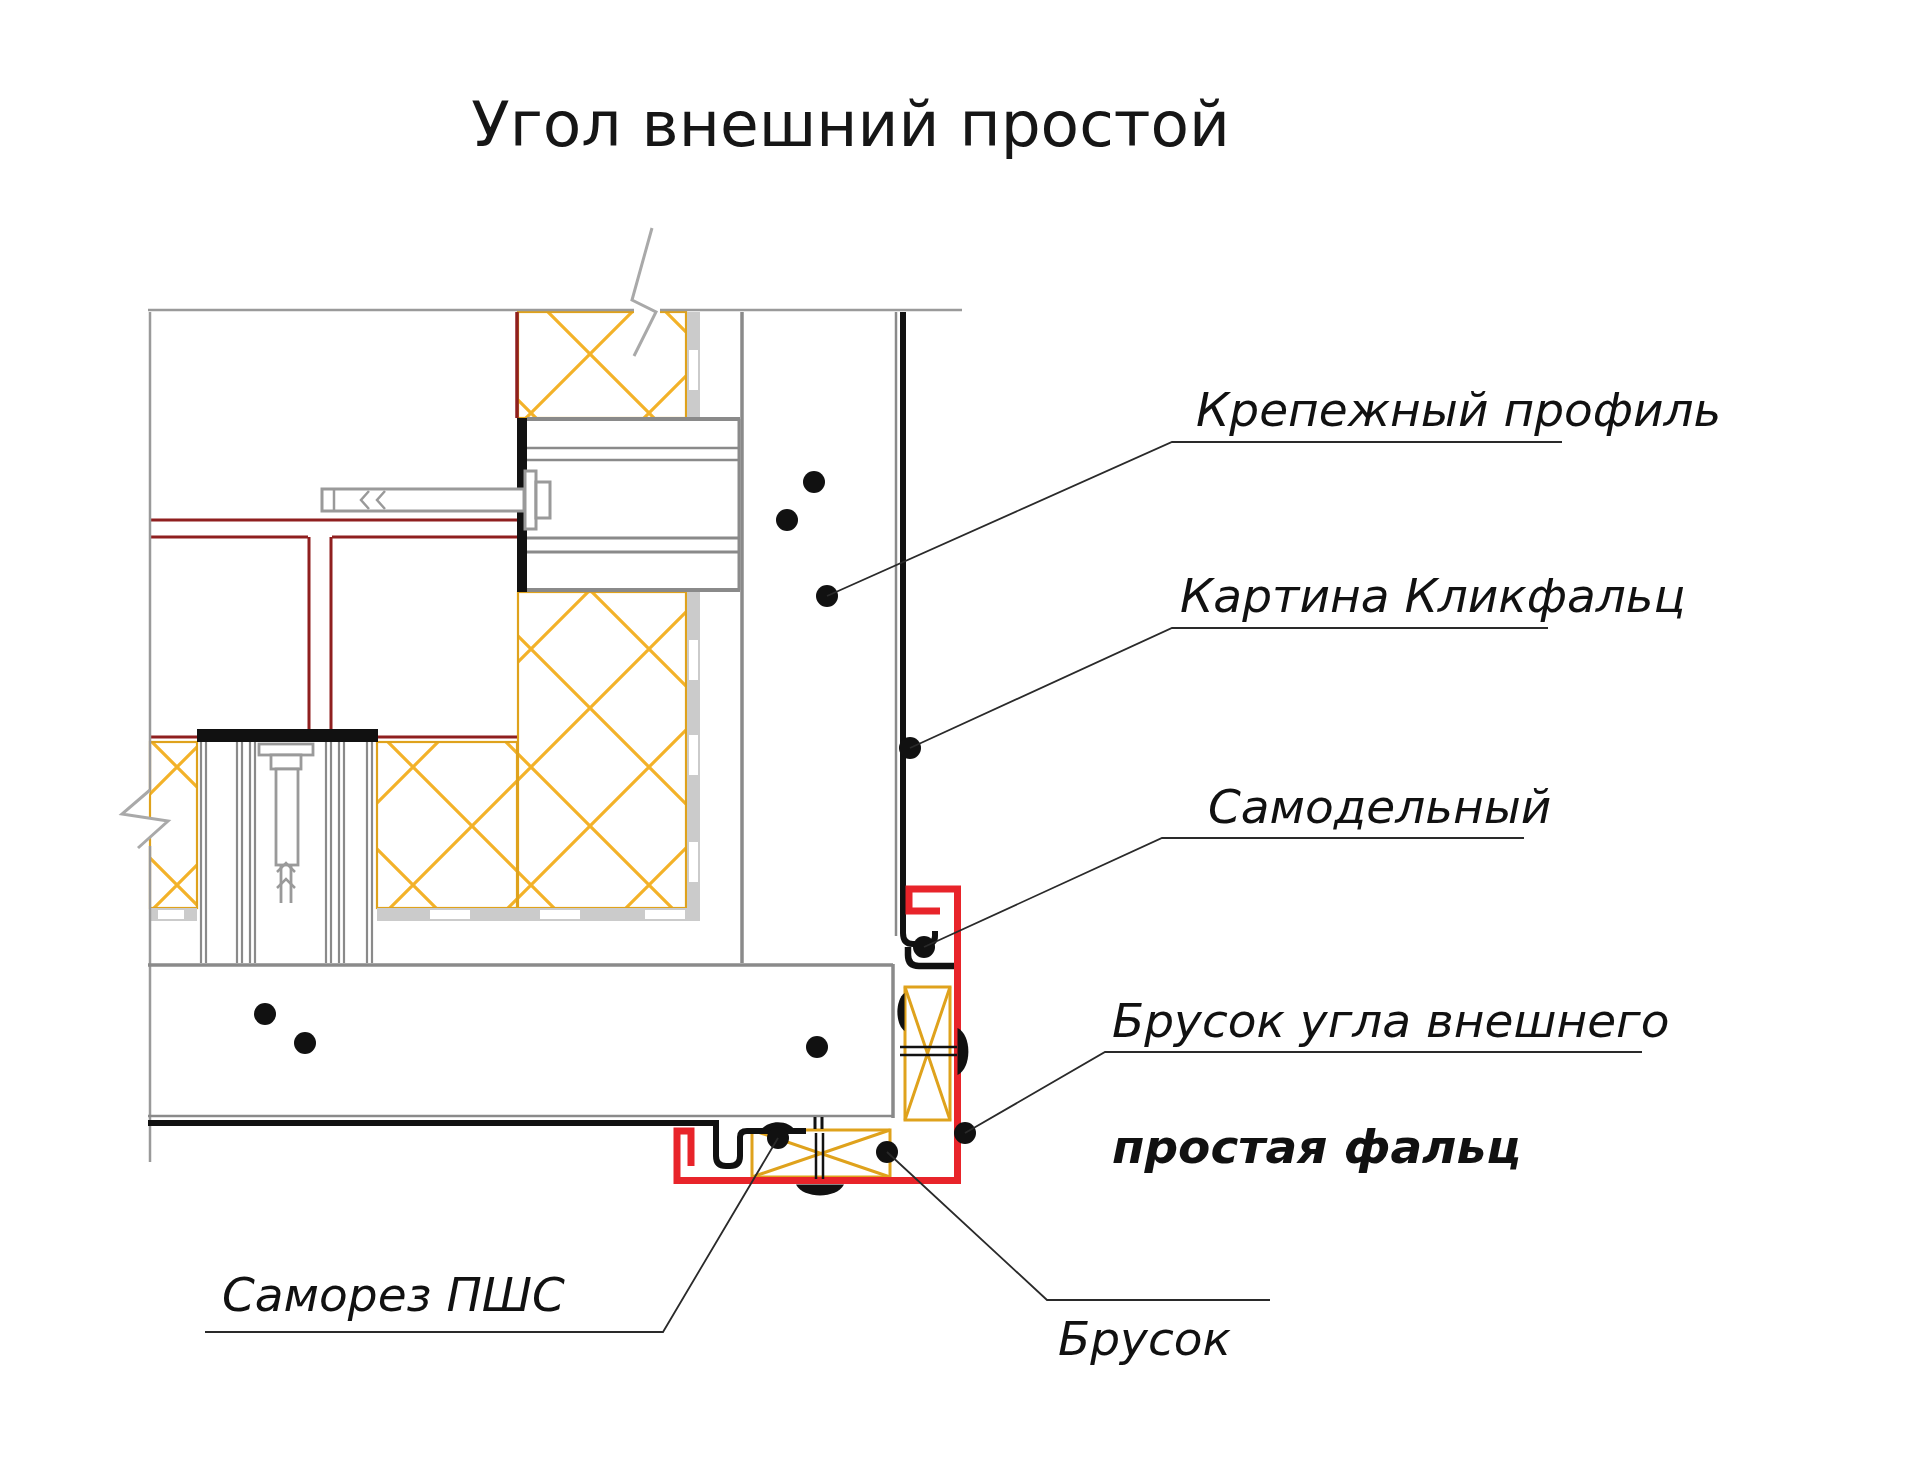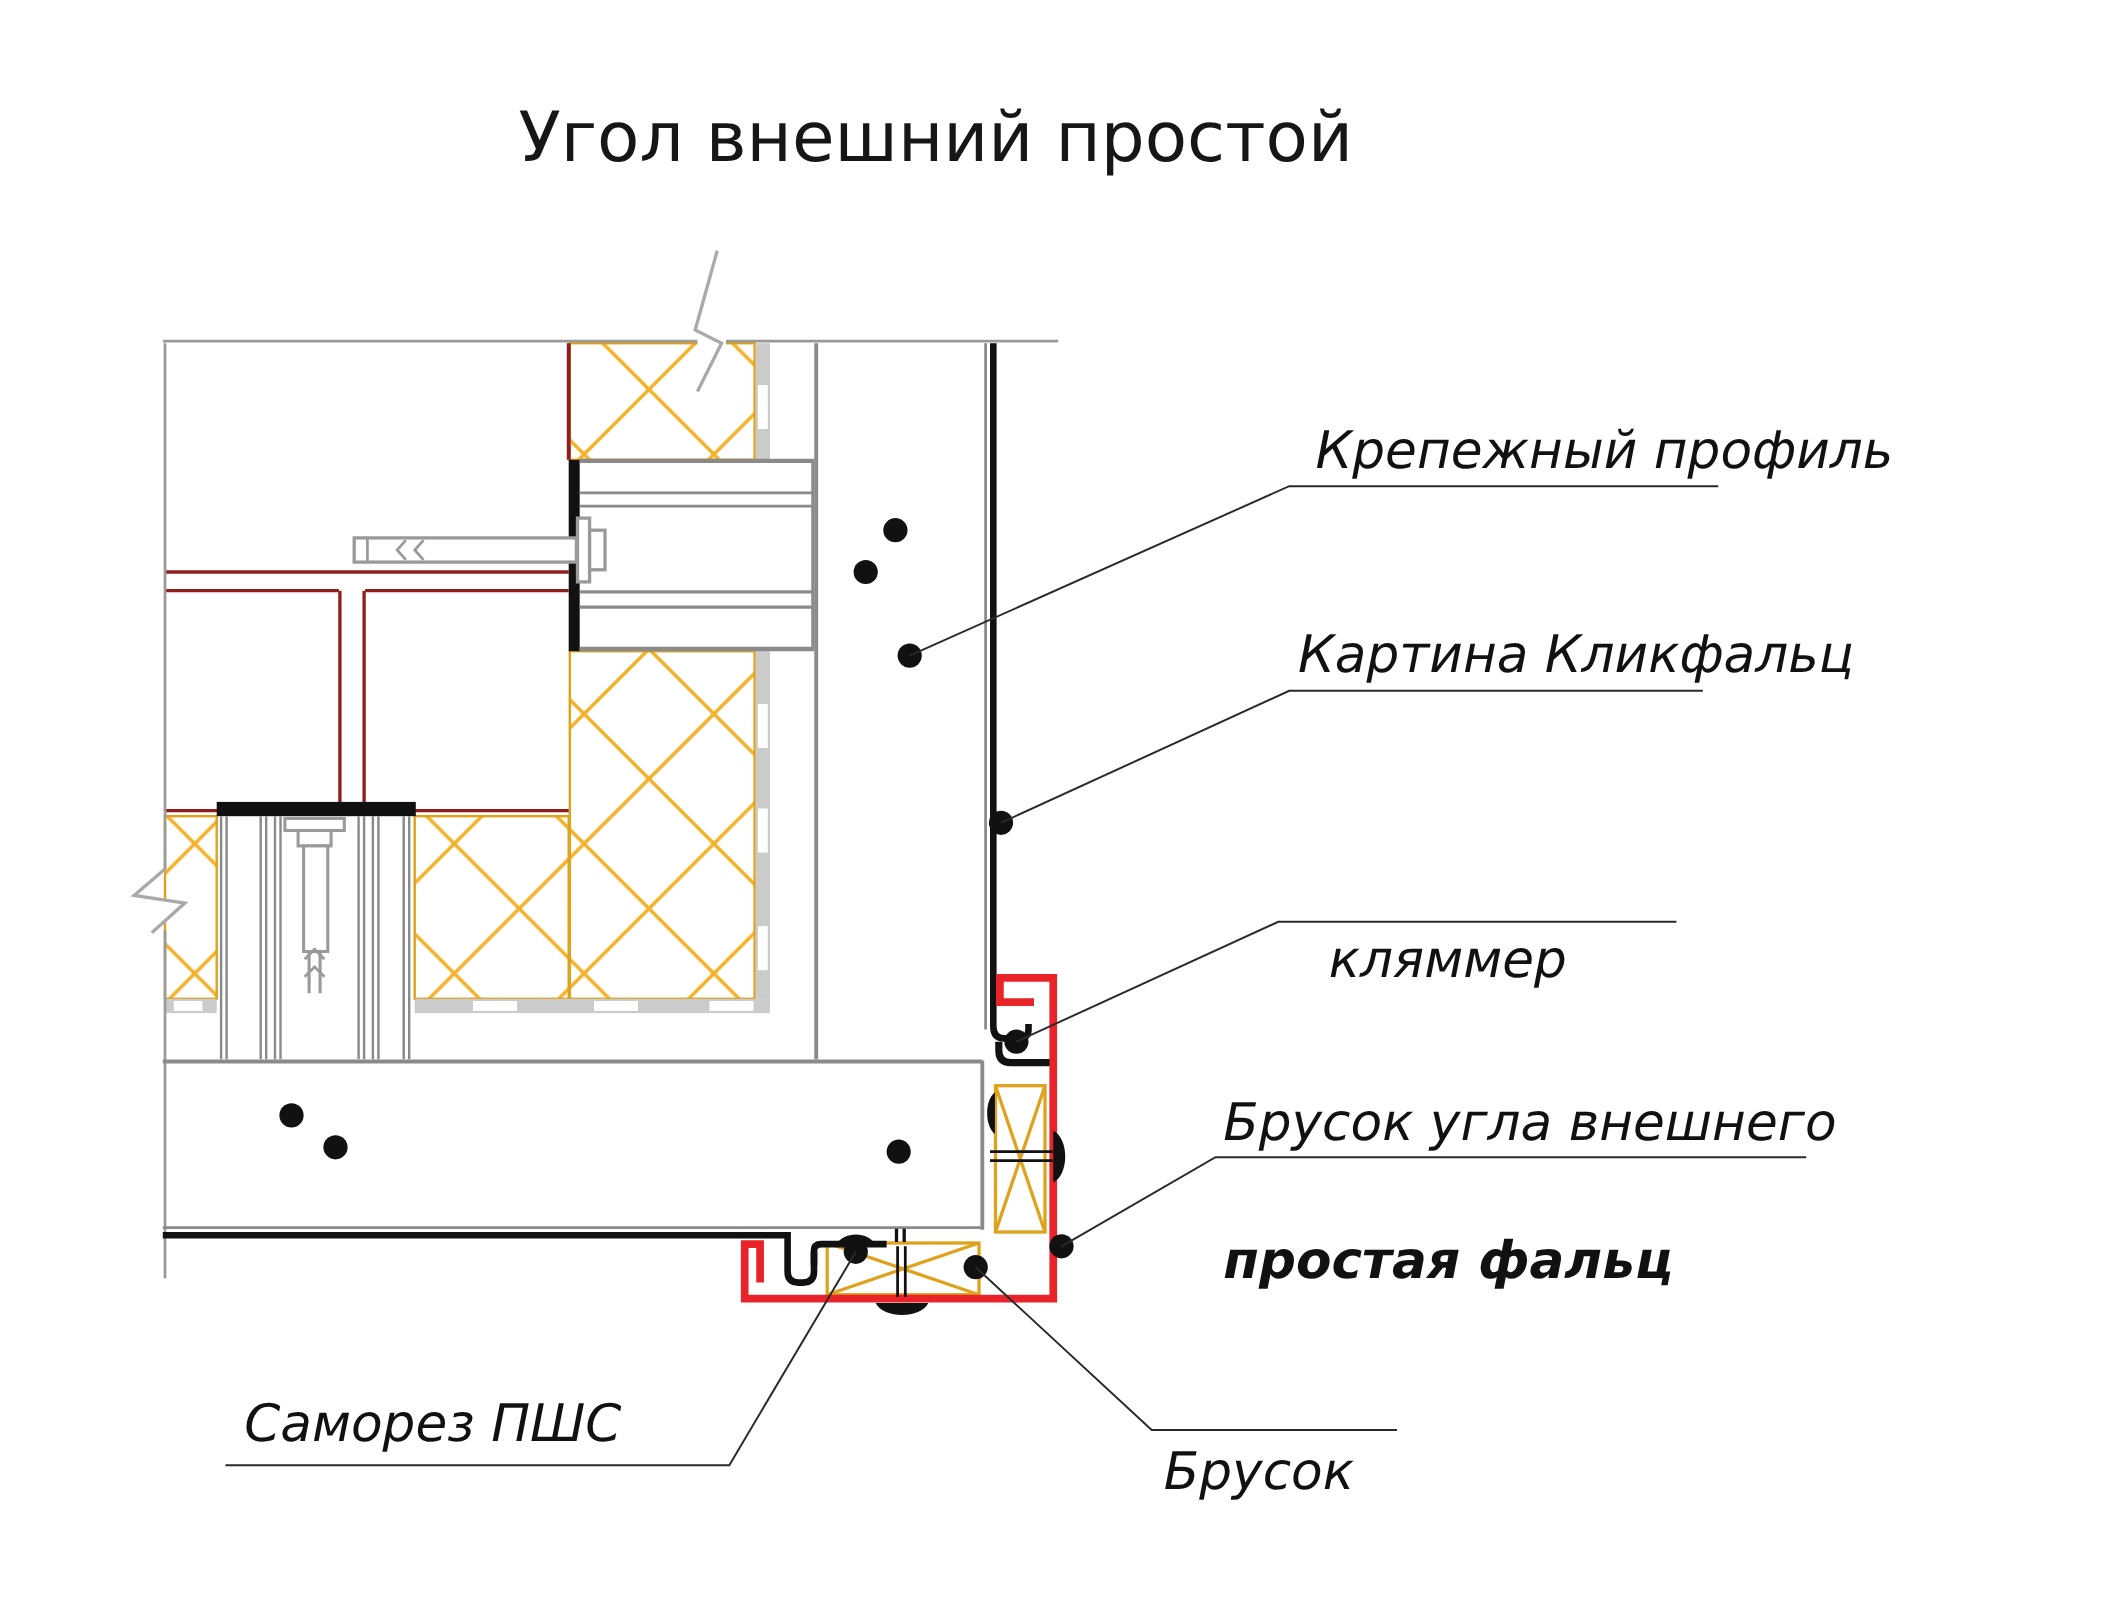--- a/index.html
+++ b/index.html
@@ -172,21 +172,21 @@
       <path d="M778,1138 L663,1332 H205"></path>
     </g>
   </svg>
 
   <div class="title">Угол внешний простой</div>
 
   <div class="lbl" style="left:1180px;top:383px;margin-left:16px;">Крепежный профиль</div>
 
   <div class="lbl" style="left:1180px;top:569px;text-align:center;">Картина Кликфальц</div>
 
-  <div class="lbl" style="left:1208px;top:846px;">кляммер</div>
+  <div class="lbl" style="left:1208px;top:780px;">Самодельный</div>
 
   <div class="lbl" style="left:1112px;top:994px;">Брусок угла внешнего</div>
   <div class="lbl" style="left:1112px;top:1120px;font-weight:bold;">простая фальц</div>
 
   <div class="lbl" style="left:1058px;top:1276px;margin-top:36px;">Брусок</div>
 
   <div class="lbl" style="left:222px;top:1268px;text-align:center;">Саморез ПШС</div>
 
 </div>
 

